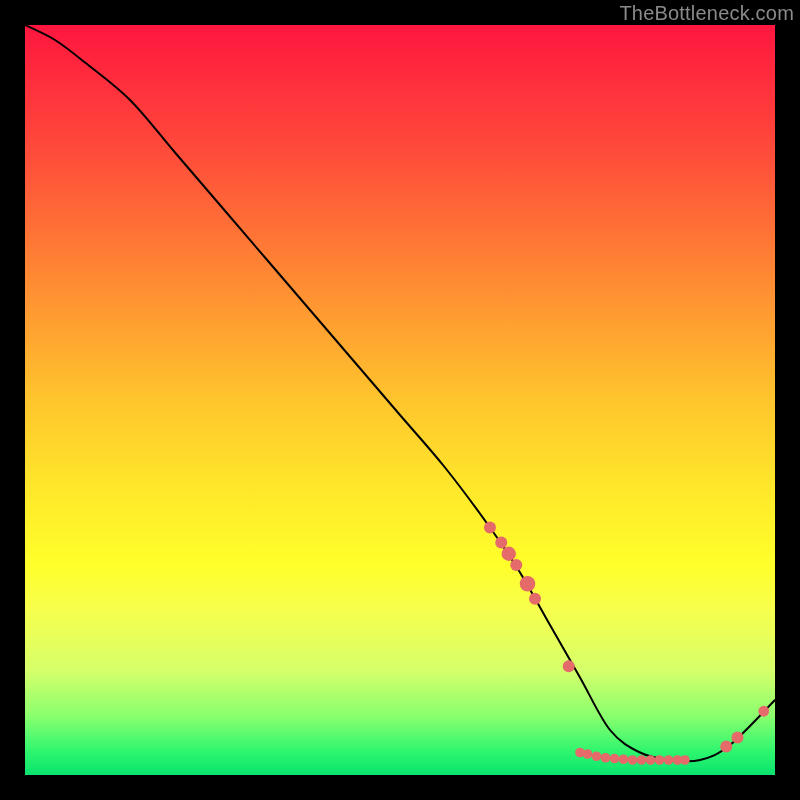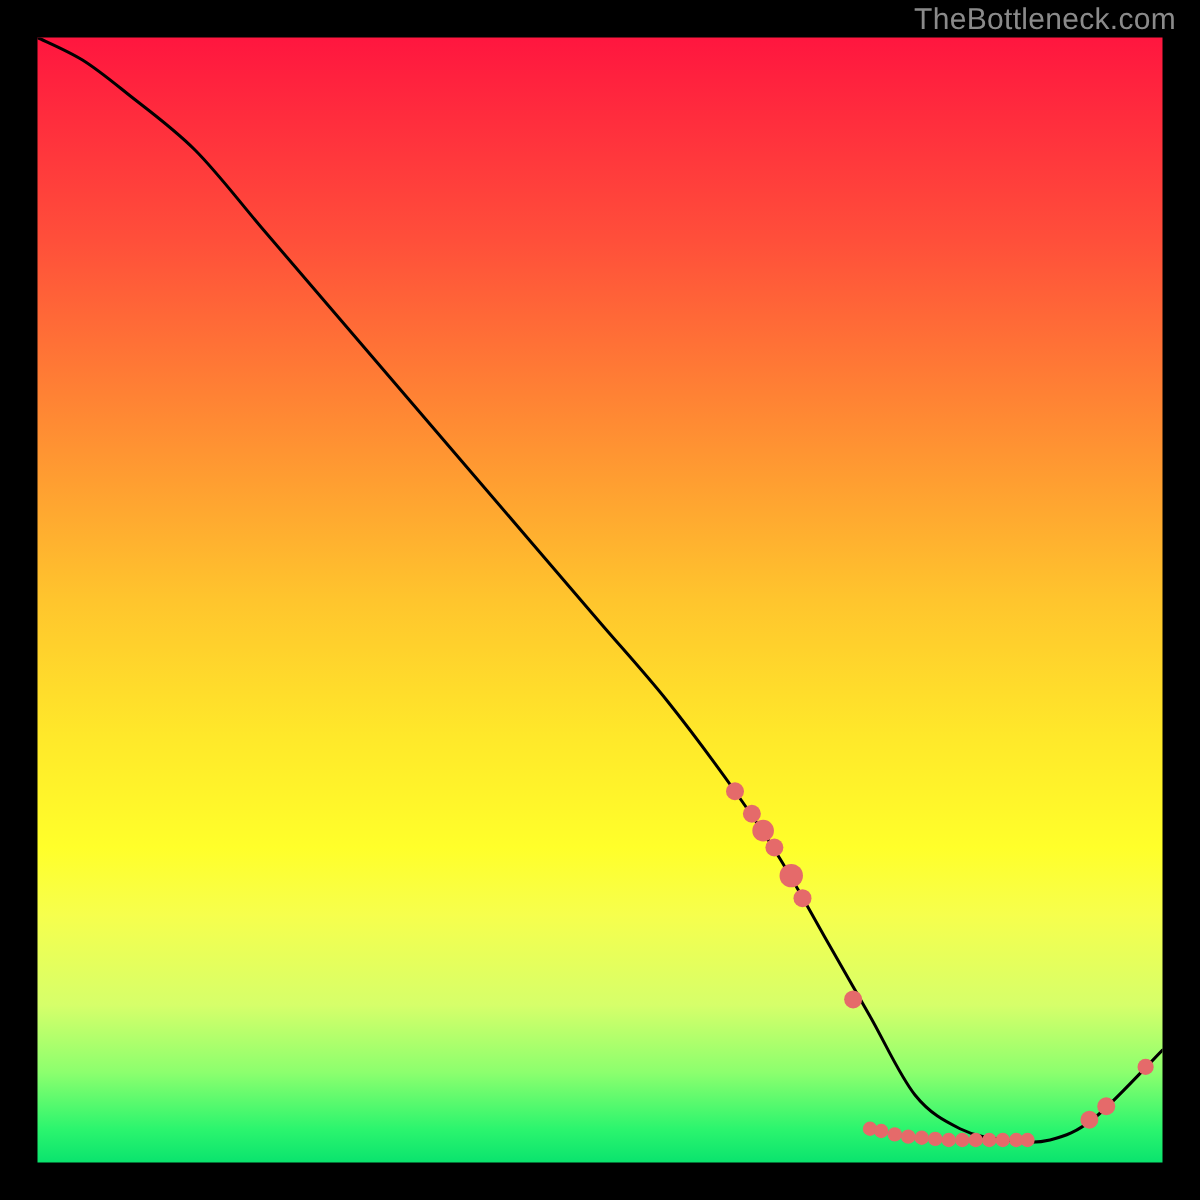--- a/index.html
+++ b/index.html
@@ -42,21 +42,21 @@
   .plot svg {
     position: absolute;
     left: 0;
     top: 0;
     width: 100%;
     height: 100%;
   }
   .watermark {
     position: absolute;
     top: 2px;
-    right: 16px;
+    right: 6px;
     font-family: Arial, Helvetica, sans-serif;
     font-size: 20px;
     color: #8a8a8a;
     letter-spacing: 0.2px;
     user-select: none;
   }
 </style>
 </head>
 <body>
 

